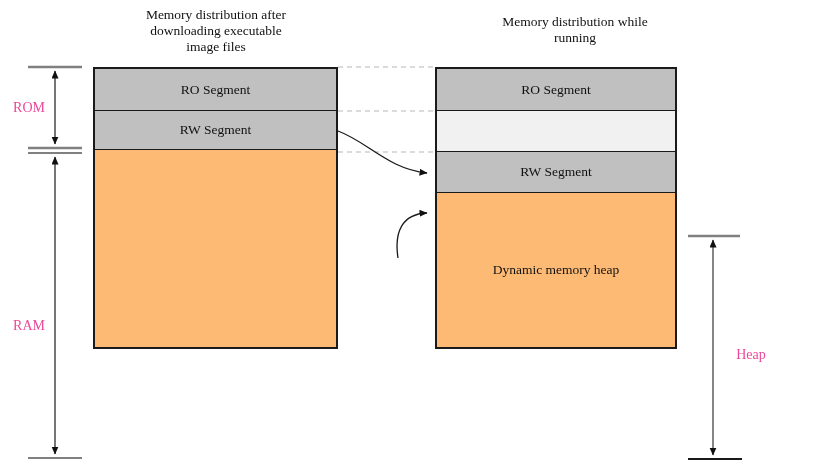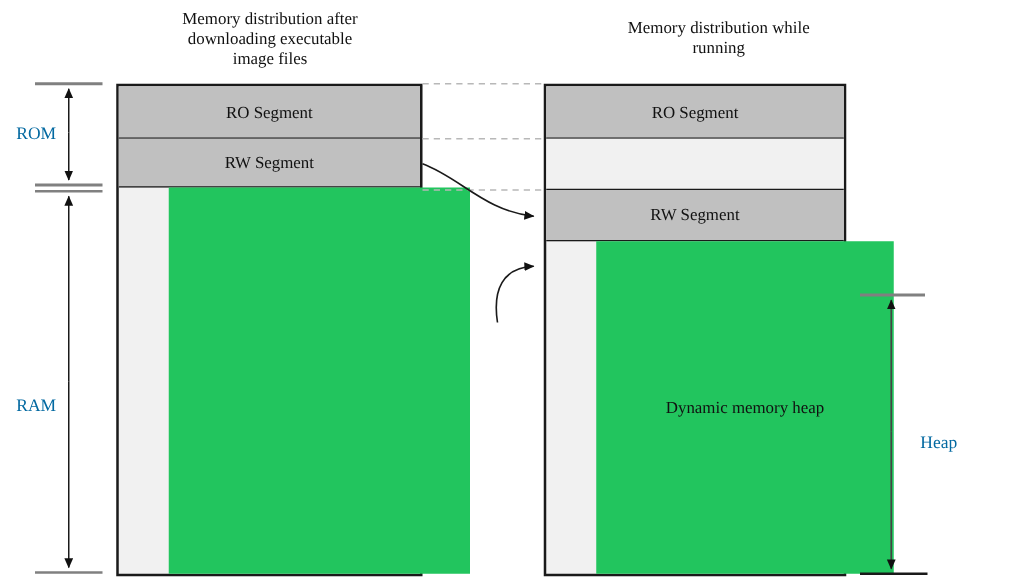--- a/index.html
+++ b/index.html
@@ -7,39 +7,39 @@
     position:relative;width:829px;height:464px;background:#ffffff;
     font-family:"Liberation Serif","DejaVu Serif",serif;color:#111;overflow:hidden;
   }
   .title{
     position:absolute;text-align:center;white-space:pre-line;
     font-size:13.5px;line-height:16px;color:#111;
   }
   .left-title{left:105px;top:7px;width:222px;}
   .right-title{left:464px;top:14px;width:222px;}
   .column{
-    position:absolute;top:67px;height:394px;background:#f1f1f1;
+    position:absolute;top:67px;height:282px;background:#f1f1f1;
     border:2px solid #1a1a1a;box-sizing:border-box;
   }
   .left-col{left:93px;width:245px;}
   .right-col{left:435px;width:242px;}
   .seg{
     width:100%;box-sizing:border-box;text-align:center;
     font-size:13.5px;display:flex;align-items:center;justify-content:center;
   }
   .seg.gray{background:#c0c0c0;border-bottom:1.5px solid #1a1a1a;}
   .seg.light{background:#f1f1f1;border-bottom:1.5px solid #1a1a1a;}
   .heap-area{
     width:100%;flex:1;display:flex;align-items:center;justify-content:center;
-    font-size:13.5px;background:#22c55e;margin-left:40px;
+    font-size:13.5px;background:#fdba74;
   }
   .col-inner{display:flex;flex-direction:column;height:100%;}
   .side-label{
     position:absolute;text-align:center;white-space:pre-line;
-    font-size:14px;line-height:17px;color:#0369a1;
+    font-size:14px;line-height:17px;color:#ec4899;
   }
   .overlay{position:absolute;left:0;top:0;pointer-events:none;}
 </style>
 </head>
 <body>
 
 <div class="canvas">
 
   <div class="title right-title">Memory distribution while
 running</div>

